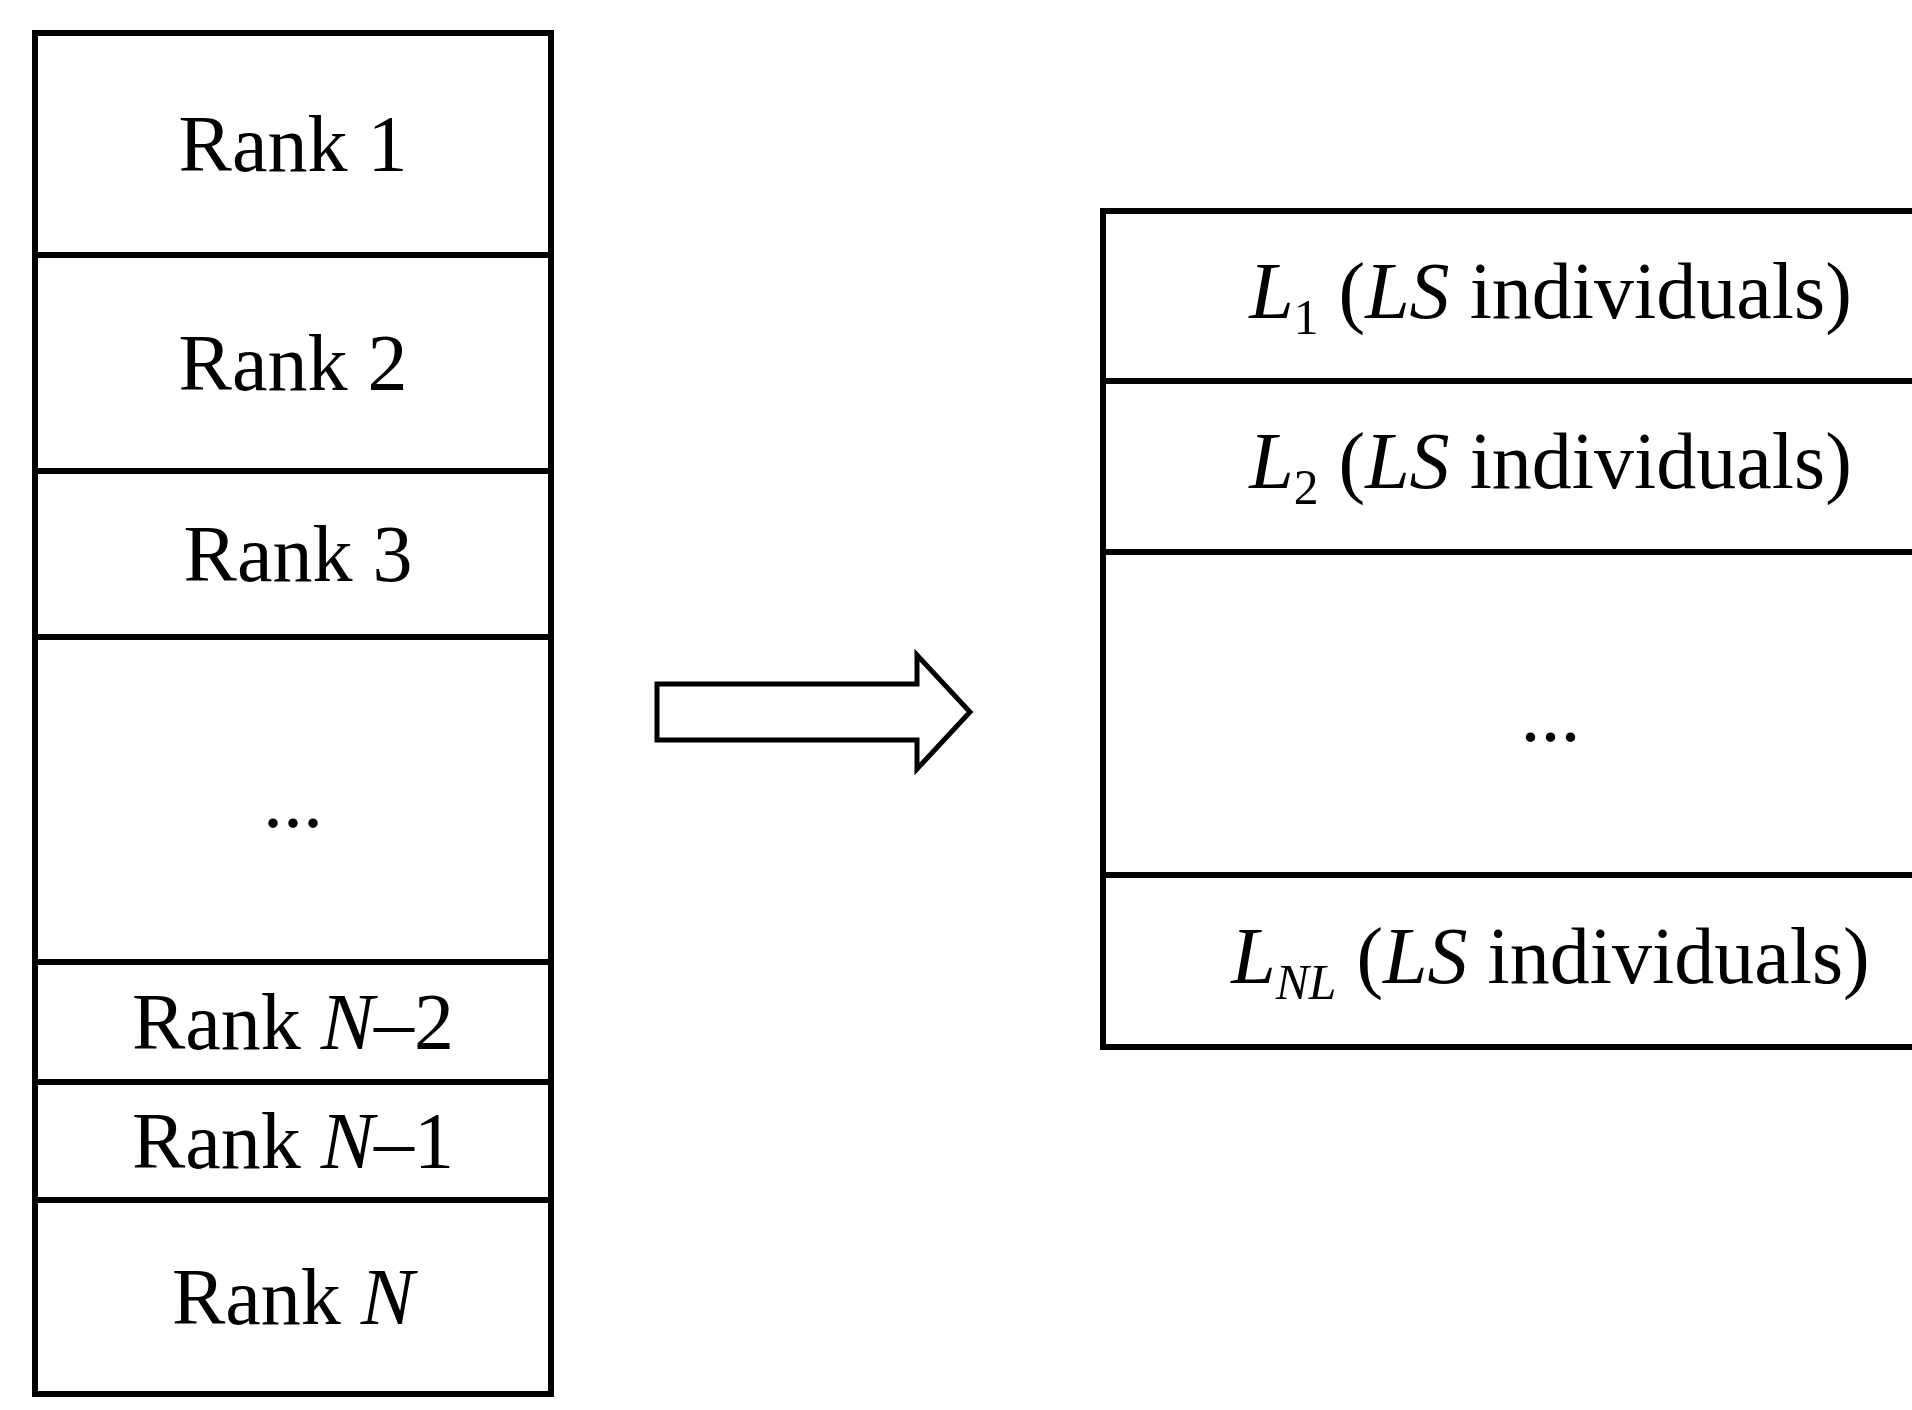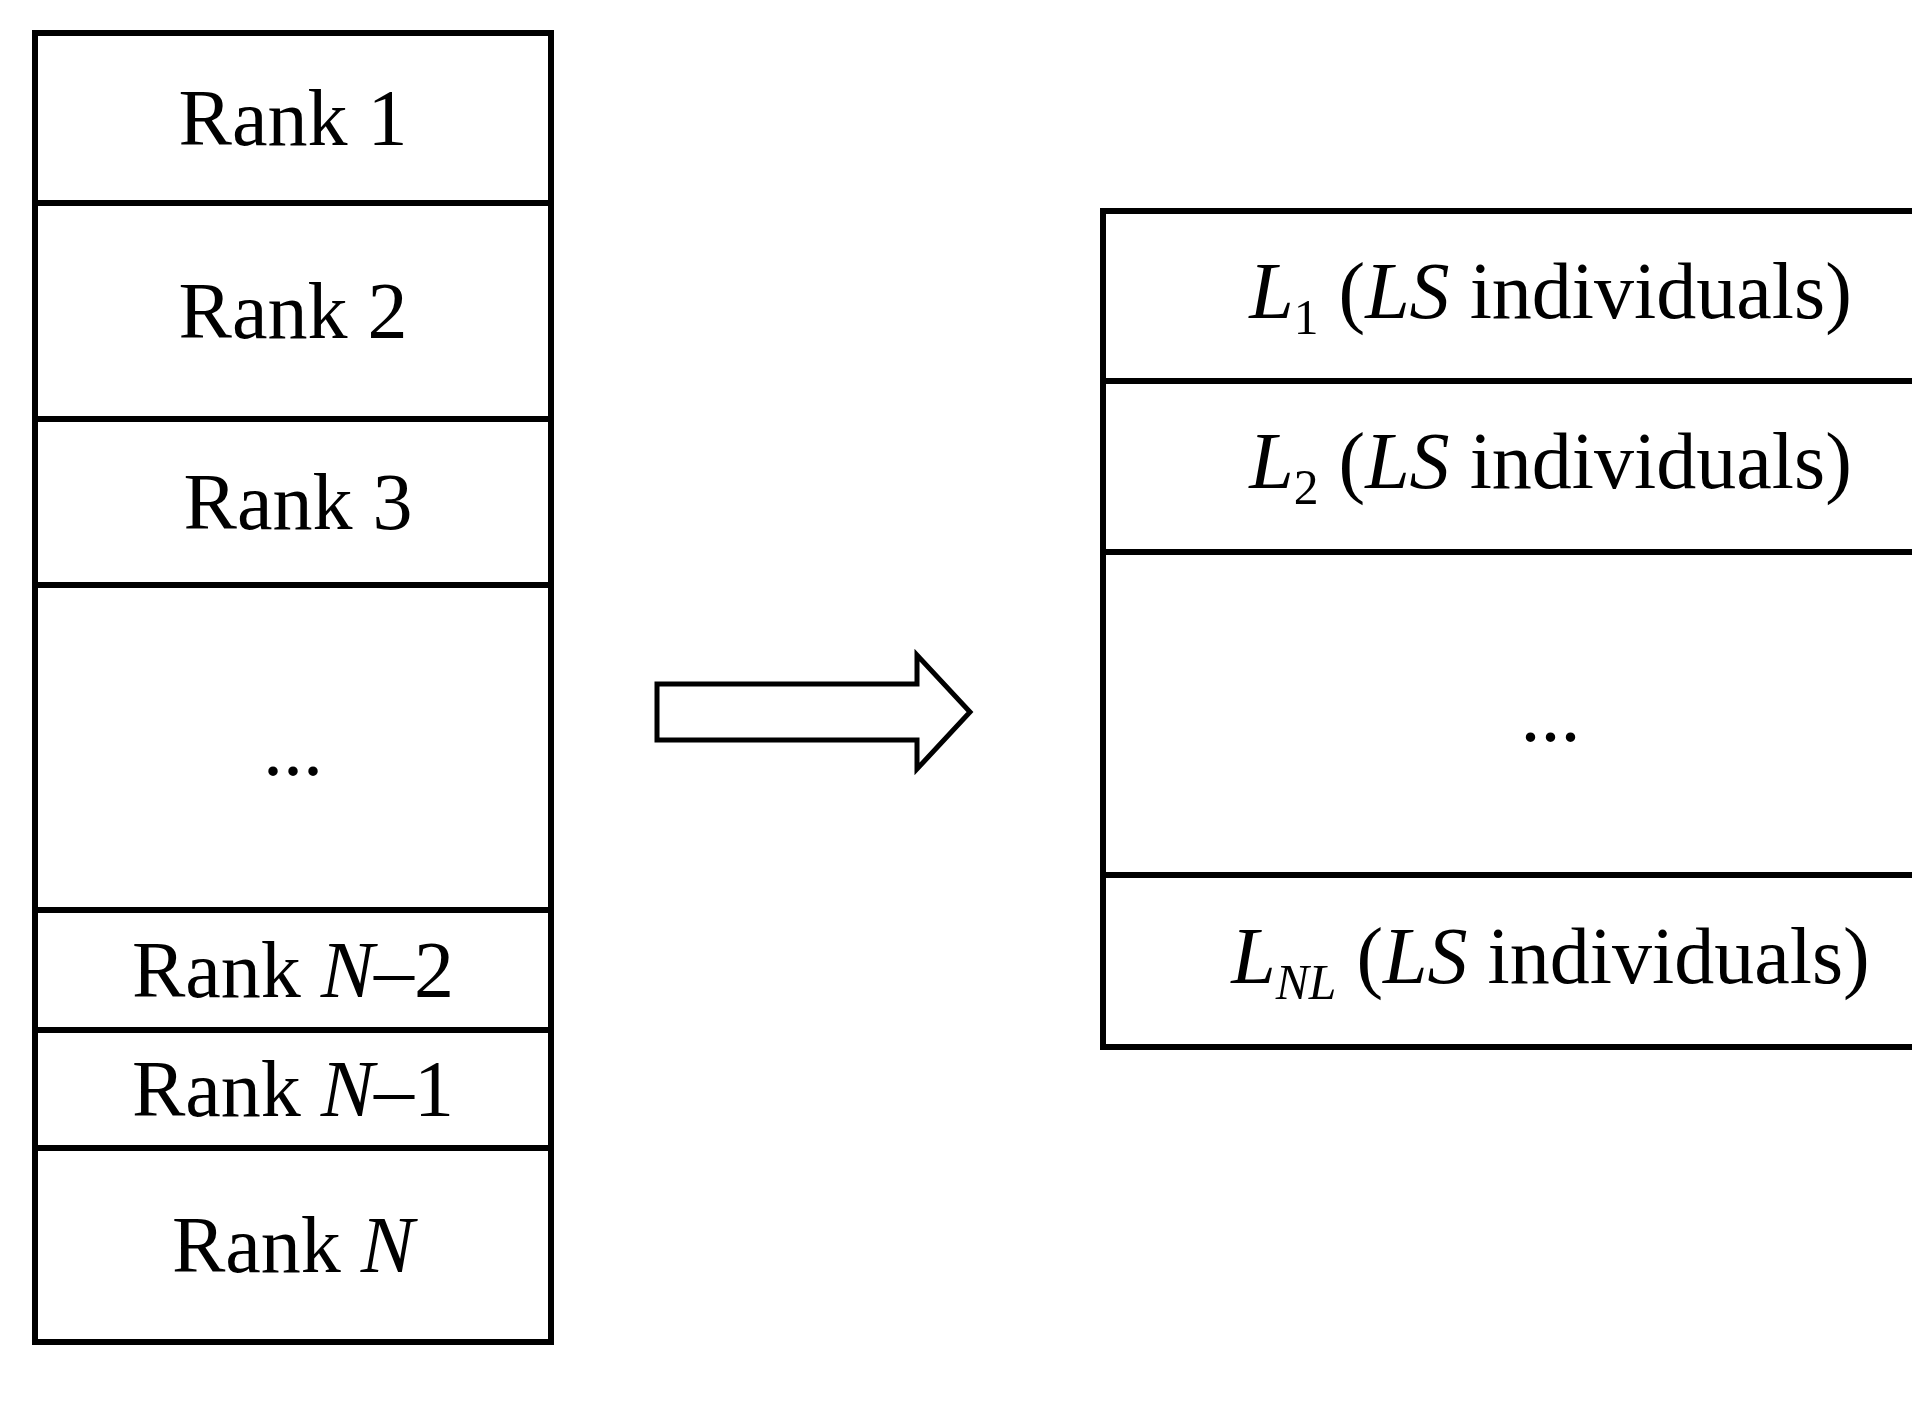--- a/index.html
+++ b/index.html
@@ -52,21 +52,21 @@
     left: 650px;
     top: 648px;
     width: 330px;
     height: 130px;
   }
 </style>
 </head>
 <body>
 
 <div class="col" id="left-col" style="left: 32px; top: 30px; width: 522px;">
-    <div class="cell" style="height: 176px;">
+    <div class="cell" style="height: 228px;">
       <span class="label"><span>Rank 1</span></span>
     </div>
     <div class="cell" style="height: 222px;">
       <span class="label"><span>Rank 2</span></span>
     </div>
     <div class="cell" style="height: 172px; padding-left: 10px;">
       <span class="label"><span>Rank 3</span></span>
     </div>
     <div class="cell" style="height: 331px;">
       <span class="label"><span>...</span></span>

